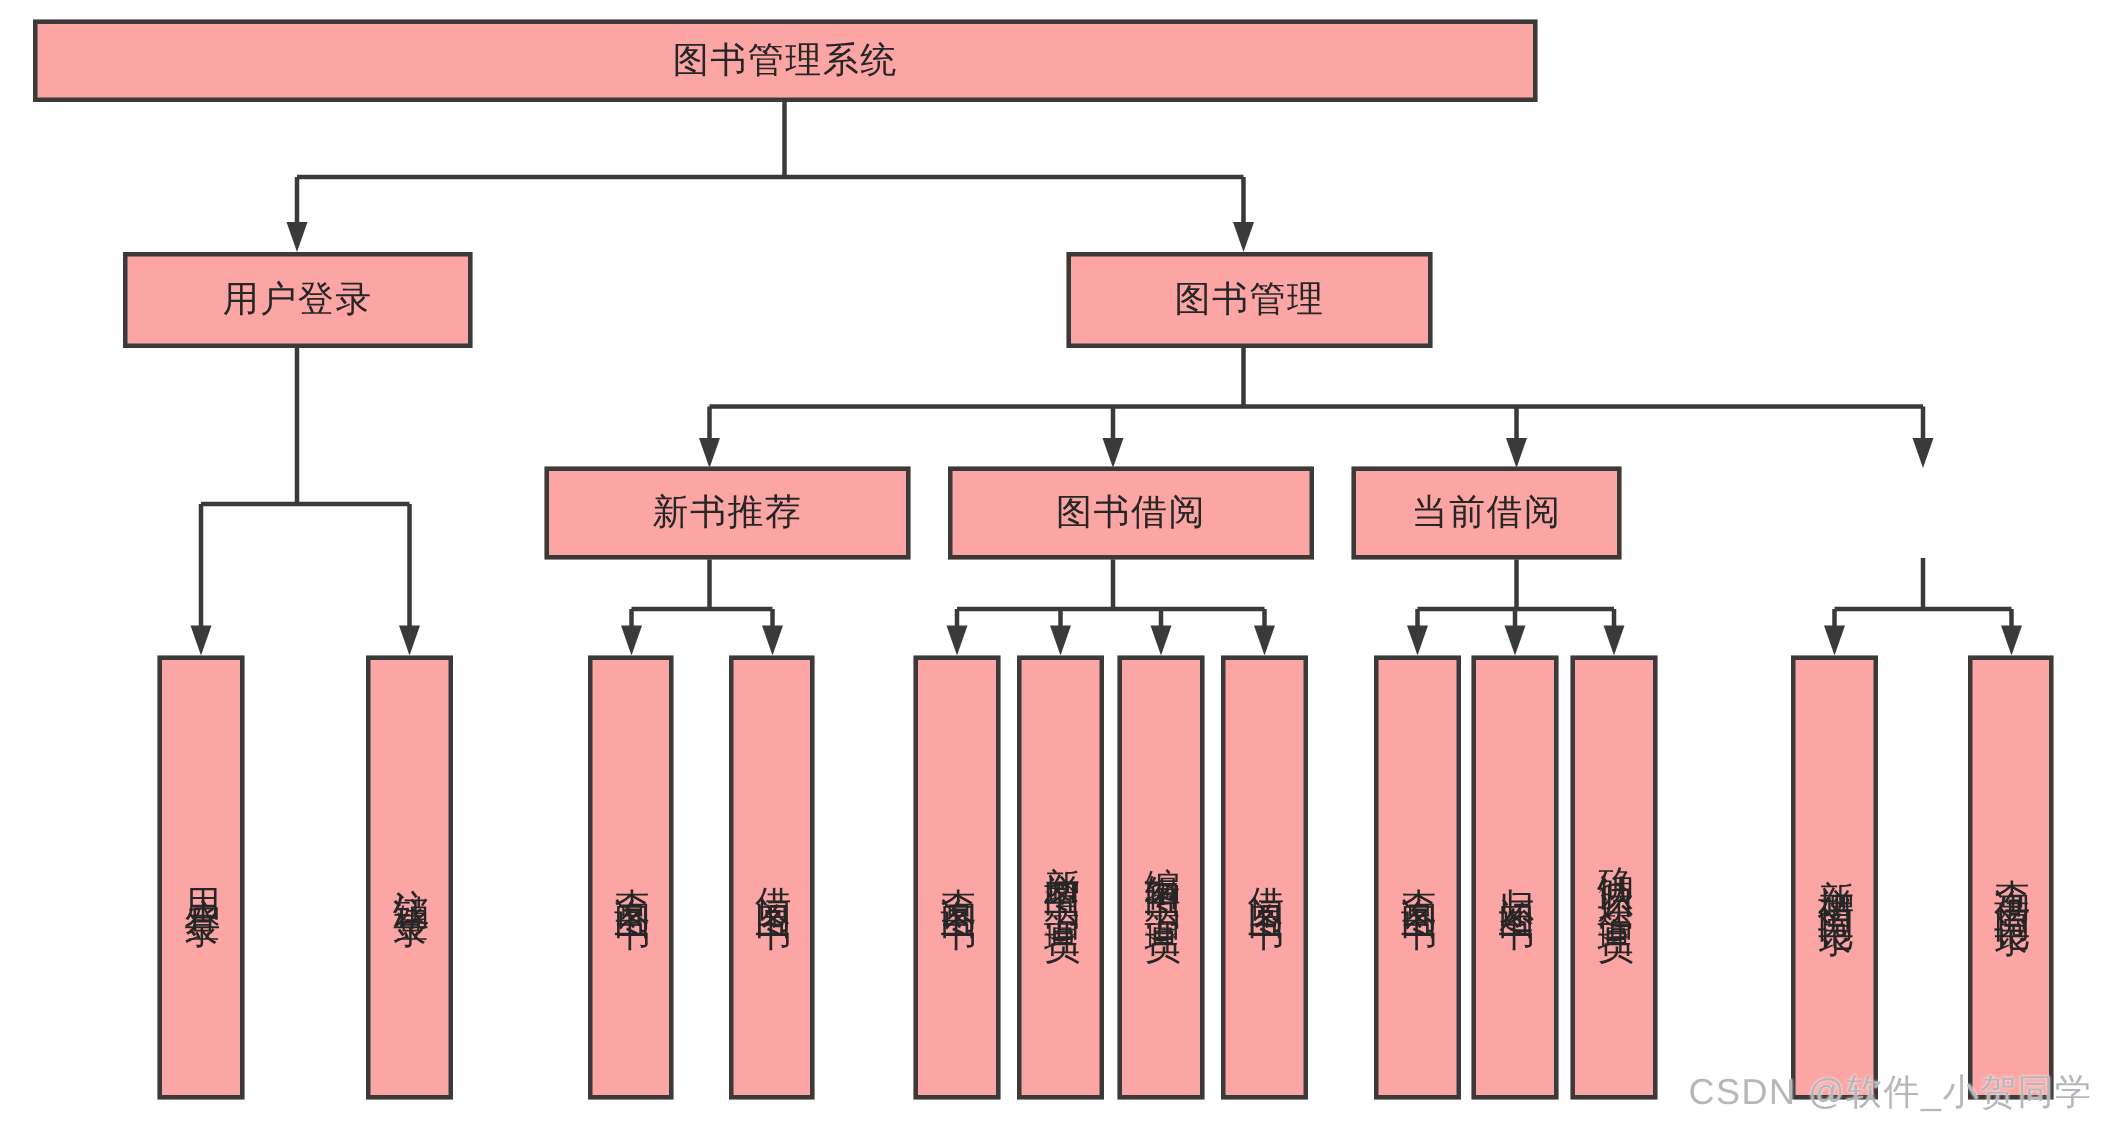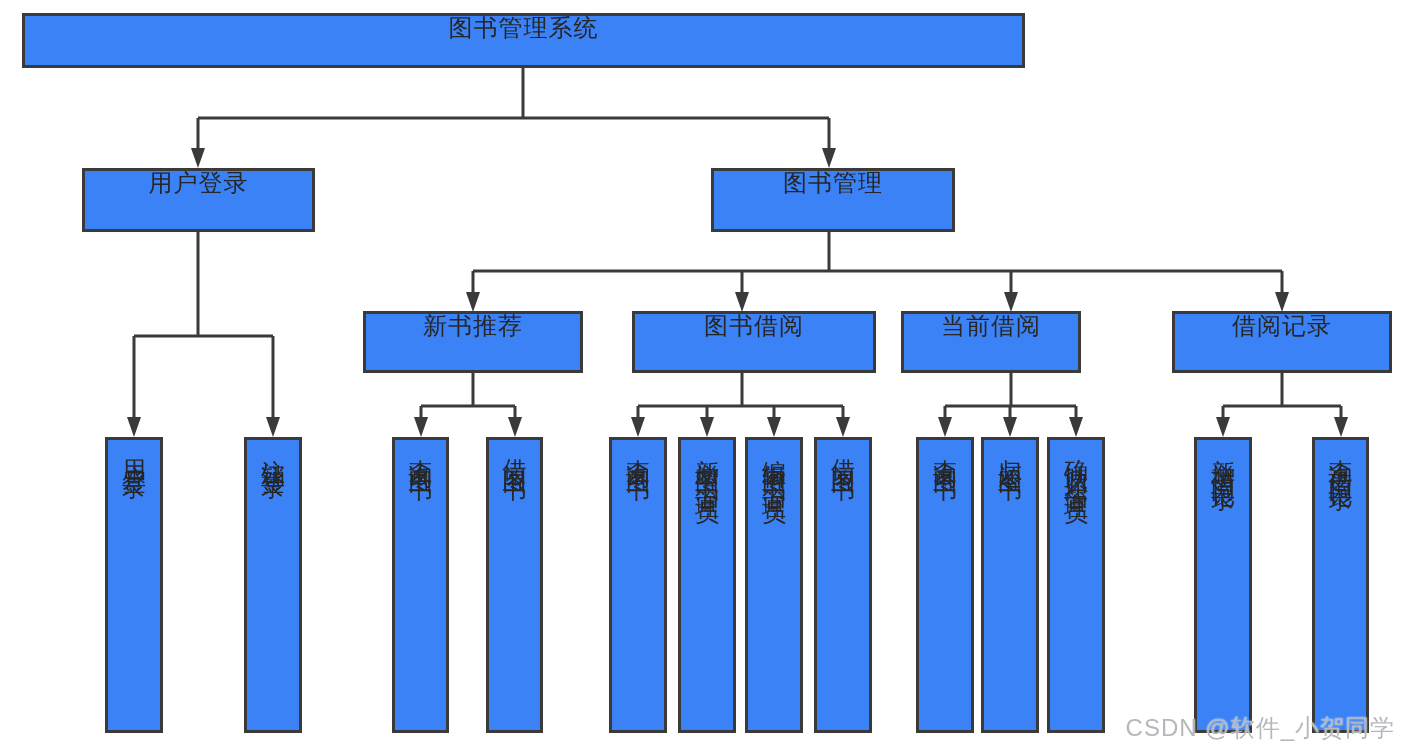--- a/index.html
+++ b/index.html
@@ -13,23 +13,24 @@
   }
   .wires {
     position: absolute;
     left: 0; top: 0;
     width: 1405px; height: 747px;
     z-index: 0;
   }
   .box {
     position: absolute;
     box-sizing: border-box;
-    background: #3b82f6;
+    background: #fca5a5;
     border: 3px solid #3a3a3a;
     display: flex;
+    align-items: center;
     justify-content: center;
     color: #262626;
     z-index: 1;
   }
   .box .hl {
     font-size: 24px;
     letter-spacing: 1px;
     white-space: nowrap;
     line-height: 1;
   }
@@ -102,31 +103,28 @@
     <span class="hl">图书管理系统</span>
   </div>
 
   <div class="box" style="left:82px; top:168px; width:233px; height:64px;">
     <span class="hl">用户登录</span>
   </div>
   <div class="box" style="left:711px; top:168px; width:244px; height:64px;">
     <span class="hl">图书管理</span>
   </div>
 
-  <div class="box" style="left:363px; top:311px; width:220px; height:62px;">
+  <div class="box" style="left:363px; top:311px; width:244px; height:62px;">
     <span class="hl">新书推荐</span>
   </div>
   <div class="box" style="left:632px; top:311px; width:244px; height:62px;">
     <span class="hl">图书借阅</span>
   </div>
   <div class="box" style="left:901px; top:311px; width:180px; height:62px;">
     <span class="hl">当前借阅</span>
-  </div>
-  <div class="box" style="left:1172px; top:311px; width:220px; height:62px;">
-    <span class="hl">借阅记录</span>
   </div>
 
   <div class="box" style="left:105px; top:437px; width:58px; height:296px;">
     <span class="vl">用户登录</span>
   </div>
   <div class="box" style="left:244px; top:437px; width:58px; height:296px;">
     <span class="vl">注销登录</span>
   </div>
 
   <div class="box" style="left:392px; top:437px; width:57px; height:296px;">

